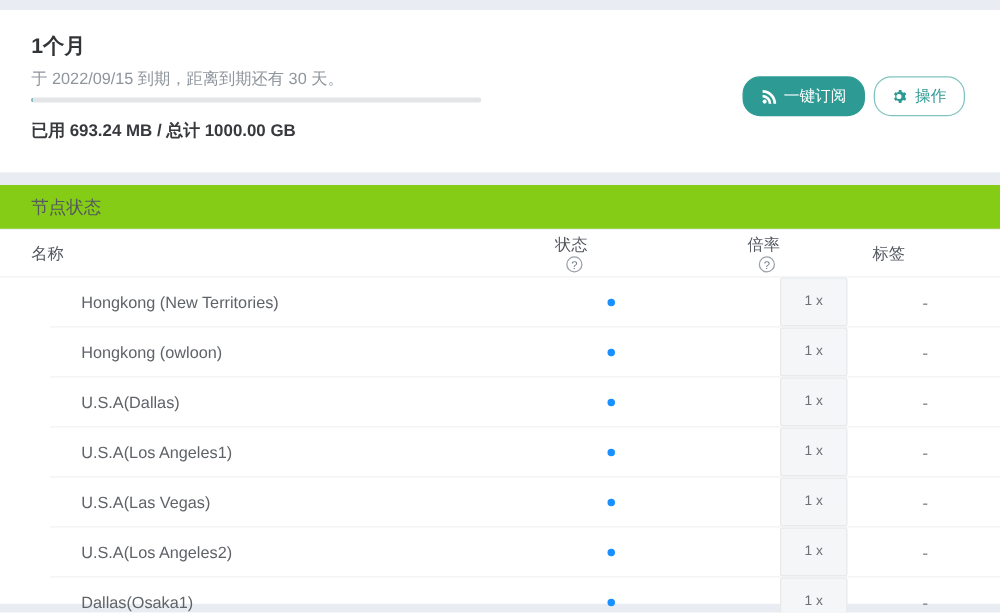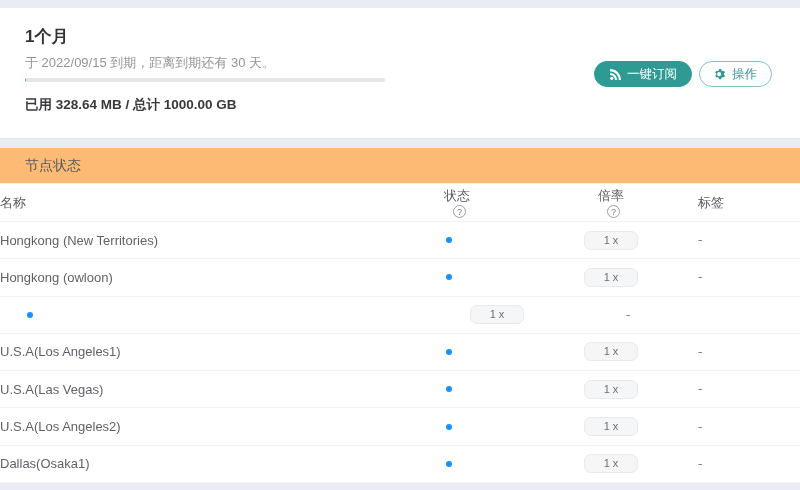--- a/index.html
+++ b/index.html
@@ -20,79 +20,79 @@
   .plan-expiry { position:absolute; top:46px; left:25px; font-size:13px; color:#8f959c; }
   .plan-progress {
     position:absolute; top:70px; left:25px; width:360px; height:4px;
     background:#e4e5e7; border-radius:2px; overflow:hidden;
   }
   .plan-progress-fill { height:100%; background:#2d9b94; border-radius:2px; }
   .plan-usage { position:absolute; top:88px; left:25px; font-size:13.5px; font-weight:700; color:#37393c; }
 
   .plan-buttons { position:absolute; top:53px; right:28px; display:flex; gap:7px; }
   .btn {
-    height:26px; border-radius:14px; display:inline-flex; align-items:center;
+    height:32px; border-radius:14px; display:inline-flex; align-items:center;
     gap:5px; padding:0 14px; font-size:12.5px; cursor:pointer; white-space:nowrap;
   }
   .btn-subscribe { background:#2d9b94; color:#fff; border:1px solid #2d9b94; }
   .btn-actions  { background:#fff; color:#2d9b94; border:1px solid #7fc4bf;font-family:Liberation Serif, serif; }
   .btn svg { display:block; }
 
   
   .nodes-card {
     position:absolute; top:148px; left:0; width:800px; height:335px;
     background:#fff;
   }
   .nodes-header {
-    height:36px; background:#fdba74; border-bottom:1px solid #eef0f2;
+    height:36px; background:#84cc16; border-bottom:1px solid #eef0f2;
     display:flex; align-items:center; padding-left:25px;
     font-size:14px; color:#54585f;
   }
 
   .node-table { width:100%; }
   .trow {
     display:grid; grid-template-columns:419px 156px 72px 1fr;
     align-items:center; border-bottom:1px solid #f1f2f4;
   }
   .thead { height:38px; font-size:13px; color:#54585f; }
   .tbody-rows { height:261px; display:flex; flex-direction:column; }
-  .tbody-rows .trow { flex:1; font-size:13px; color:#5f6368; }
+  .tbody-rows .trow { flex:1; font-size:13px; color:#5f6368;margin-left:40px; }
   .tbody-rows .trow:last-child { border-bottom:1px solid #f1f2f4; }
 
-  .cell-name   { }
+  .cell-name   { padding-left:25px; }
   .cell-status { padding-left:25px; display:flex; align-items:center; }
   .cell-rate   { display:flex; justify-content:center; align-items:center; }
   .cell-tag    { padding-left:51px; color:#75797e;font-family:Liberation Serif, serif; }
 
   .help-circle {
     display:inline-flex; align-items:center; justify-content:center;
     width:13px; height:13px; margin-left:5px; border:1px solid #9aa0a6;
     border-radius:50%; font-size:9px; color:#75797e; cursor:pointer;
     vertical-align:1px;
   }
   .th-label { display:inline-flex; align-items:center;flex-direction:column; }
 
   .status-dot { width:6px; height:6px; border-radius:50%; background:#1890ff; margin-left:2px; }
 
   .rate-badge {
     display:inline-block; min-width:54px; text-align:center;
-    background:#f5f6f7; border:1px solid #e7e9eb; border-radius:7px;
-    font-size:11px; color:#6b7075; padding:2px 0; line-height:13px;
+    background:#f5f6f7; border:1px solid #e7e9eb; border-radius:2px;
+    font-size:11px; color:#6b7075; padding:12px 0; line-height:13px;
   }
 </style>
 </head>
 <body>
 
 <div class="plan-card">
   <div class="plan-title">1个月</div>
   <div class="plan-expiry">于 2022/09/15 到期，距离到期还有 30 天。</div>
   <div class="plan-progress">
     <div class="plan-progress-fill" id="progress-fill" style="width: 0.07%; background: rgb(45, 155, 148);"></div>
   </div>
-  <div class="plan-usage">已用 328.64 MB / 总计 1000.00 GB</div>
+  <div class="plan-usage">已用 693.24 MB / 总计 1000.00 GB</div>
 
   <div class="plan-buttons">
     <button class="btn btn-subscribe">
       <span>
         <svg width="13" height="13" viewBox="0 0 24 24" fill="#ffffff">
           <circle cx="5" cy="19" r="3"></circle>
           <path d="M2 9 a13 13 0 0 1 13 13 h-4 a9 9 0 0 0 -9 -9 z"></path>
           <path d="M2 2 a20 20 0 0 1 20 20 h-4 a16 16 0 0 0 -16 -16 z"></path>
         </svg>
       </span>
@@ -147,20 +147,21 @@
     <div class="cell-status">
       <span class="status-dot" style="background: rgb(24, 144, 255);"></span>
     </div>
     <div class="cell-rate">
       <span class="rate-badge">1 x</span>
     </div>
     <div class="cell-tag">-</div>
   </div>
 
   <div class="trow">
+    <div class="cell-name">U.S.A(Dallas)</div>
     <div class="cell-status">
       <span class="status-dot" style="background: rgb(24, 144, 255);"></span>
     </div>
     <div class="cell-rate">
       <span class="rate-badge">1 x</span>
     </div>
     <div class="cell-tag">-</div>
   </div>
 
   <div class="trow">

